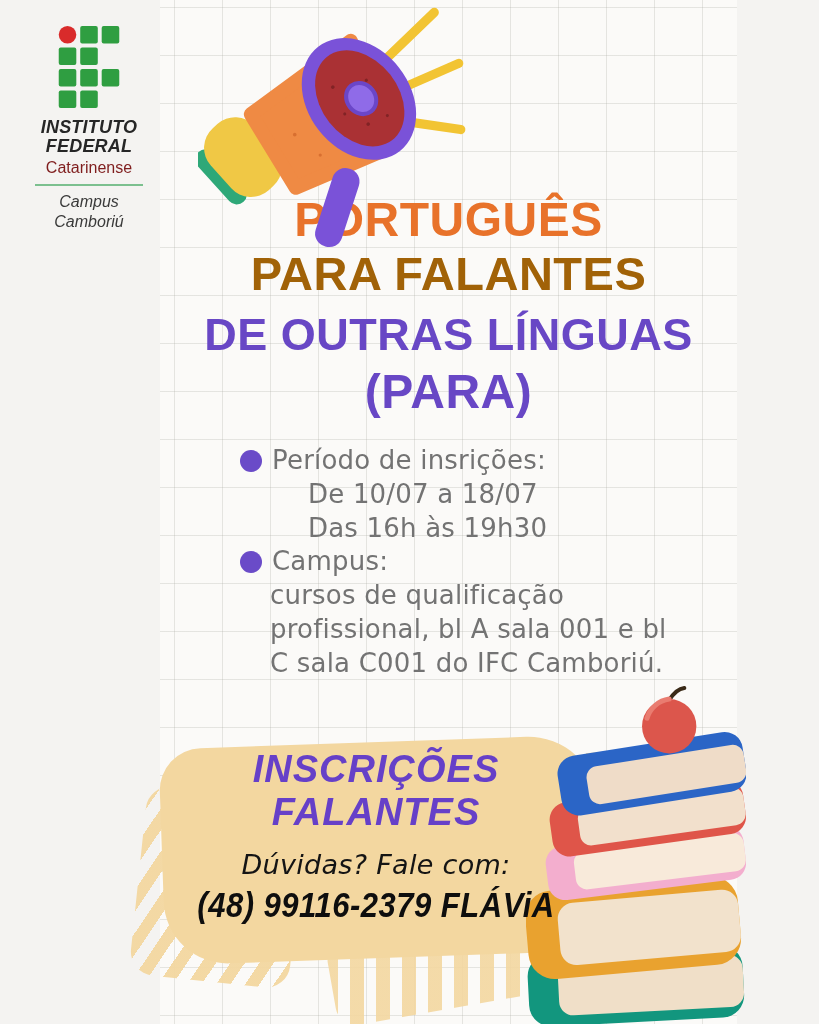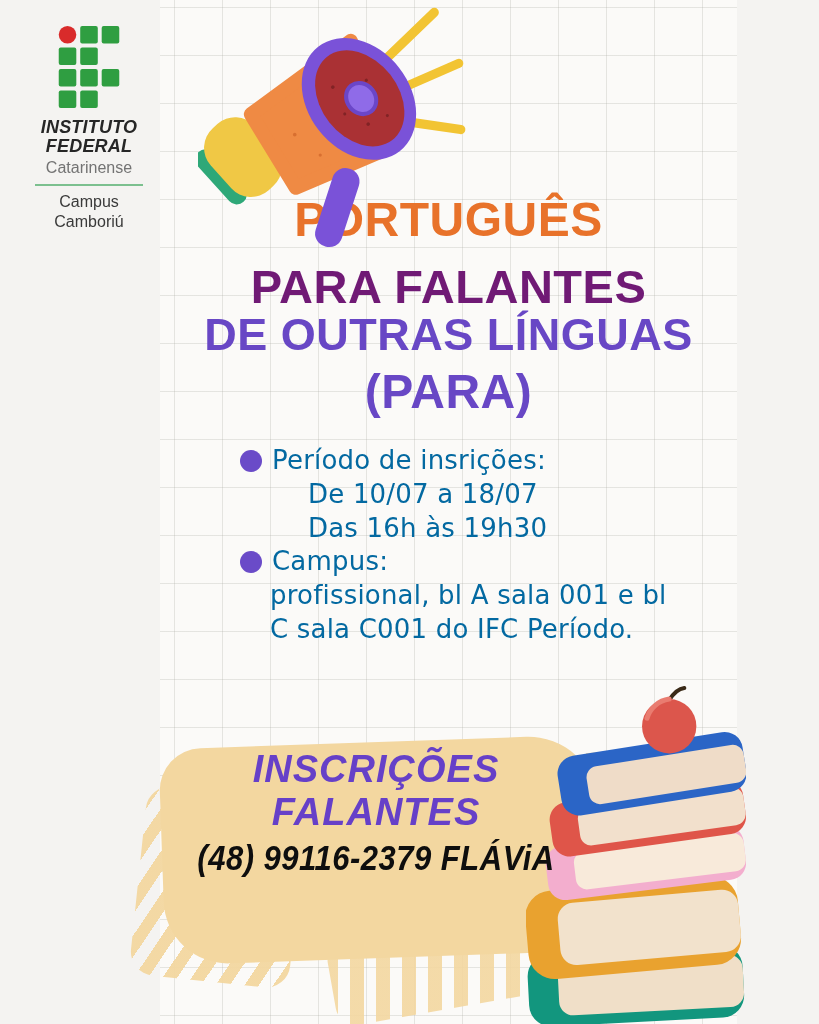--- a/index.html
+++ b/index.html
@@ -27,46 +27,46 @@
     text-align:center; z-index:3;
   }
   .logo-mark { display:block; margin:0 auto 10px auto; }
   .logo-inst {
     font-family:"Liberation Sans", sans-serif;
     font-weight:bold; font-size:18px; line-height:1.08;
     color:#262626; letter-spacing:0.2px;font-style:italic;
   }
   .logo-cat {
     font-family:"Liberation Sans", sans-serif;
-    font-size:16px; color:#737373; margin-top:2px;
+    font-size:16px; color:#7f1d1d; margin-top:2px;
   }
   .logo-divider {
     width:108px; height:2px; background:#7CC08F;
     margin:7px auto 6px auto;
   }
   .logo-campus {
     font-family:"Liberation Sans", sans-serif;
-    font-size:16px; line-height:1.25; color:#3A3A3A;
+    font-size:16px; line-height:1.25; color:#3A3A3A;font-style:italic;
   }
   
   .megaphone { position:absolute; left:198px; top:2px; z-index:4; }
   
   .title-line {
     position:absolute; left:160px; width:577px; text-align:center;
     font-family:"Liberation Sans", sans-serif; font-weight:800;
     letter-spacing:0.5px; z-index:3; line-height:1;
   }
   .t1 { top:196px; font-size:48px; color:#E8722A; }
-  .t2 { top:250px; font-size:47px; color:#701a75;margin-top:13px; }
+  .t2 { top:250px; font-size:47px; color:#a16207; }
   .t3 { top:312px; font-size:45px; color:#6847C5; }
   .t4 { top:368px; font-size:48px; color:#6847C5; }
   
   .info {
     position:absolute; left:240px; top:444px; width:466px;
-    font-size:26px; line-height:1.3; color:#0369a1; z-index:3;
+    font-size:26px; line-height:1.3; color:#737373; z-index:3;
     letter-spacing:0.2px;
   }
   .info-row { display:flex; align-items:center; }
   .dot {
     width:22px; height:22px; border-radius:50%;
     background:#6A4BC8; margin-right:10px; flex:0 0 22px;
   }
   .ind-a { padding-left:68px; }
   .ind-b { padding-left:65px; }
   .ind-c { padding-left:30px; }
@@ -182,32 +182,34 @@
   <div class="info-row">
     <span class="dot"></span>
     <span>Período de insrições:</span>
   </div>
   <div class="ind-a">De 10/07 a 18/07</div>
   <div class="ind-a">Das 16h às 19h30</div>
   <div class="info-row">
     <span class="dot"></span>
     <span>Campus:</span>
   </div>
+  <div class="ind-c">cursos de qualificação</div>
   <div class="ind-c">profissional, bl A sala 001 e bl</div>
-  <div class="ind-c">C sala C001 do IFC Período.</div>
+  <div class="ind-c">C sala C001 do IFC Camboriú.</div>
 </div>
 
 <div class="brush-main"></div>
 <div class="brush-streak-left"></div>
 <div class="brush-streak-right"></div>
 <div class="brush-streak-bottom"></div>
 
 <div class="cta">
   <div class="cta-open">INSCRIÇÕES</div>
   <div class="cta-open">FALANTES</div>
+  <div class="cta-label">Dúvidas? Fale com:</div>
   <div class="cta-phone">(48) 99116-2379 FLÁViA</div>
 </div>
 
 <svg class="books" width="220" height="338" viewBox="0 0 218 336">
   <g transform="rotate(-3 110 300)">
     <rect x="2" y="262" width="214" height="72" rx="22" fill="#12967E"></rect>
     <rect x="32" y="272" width="184" height="52" rx="14" fill="#F0DFC8"></rect>
   </g>
   <g transform="rotate(-5 110 238)">
     <rect x="0" y="196" width="212" height="88" rx="26" fill="#E9A22F"></rect>

